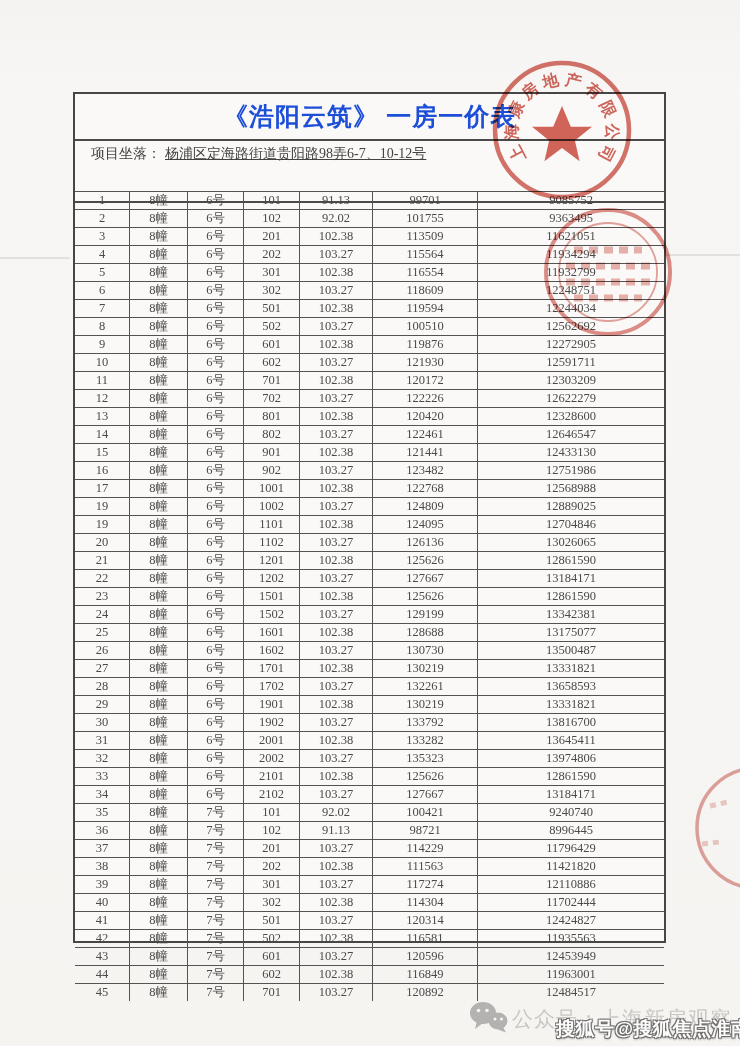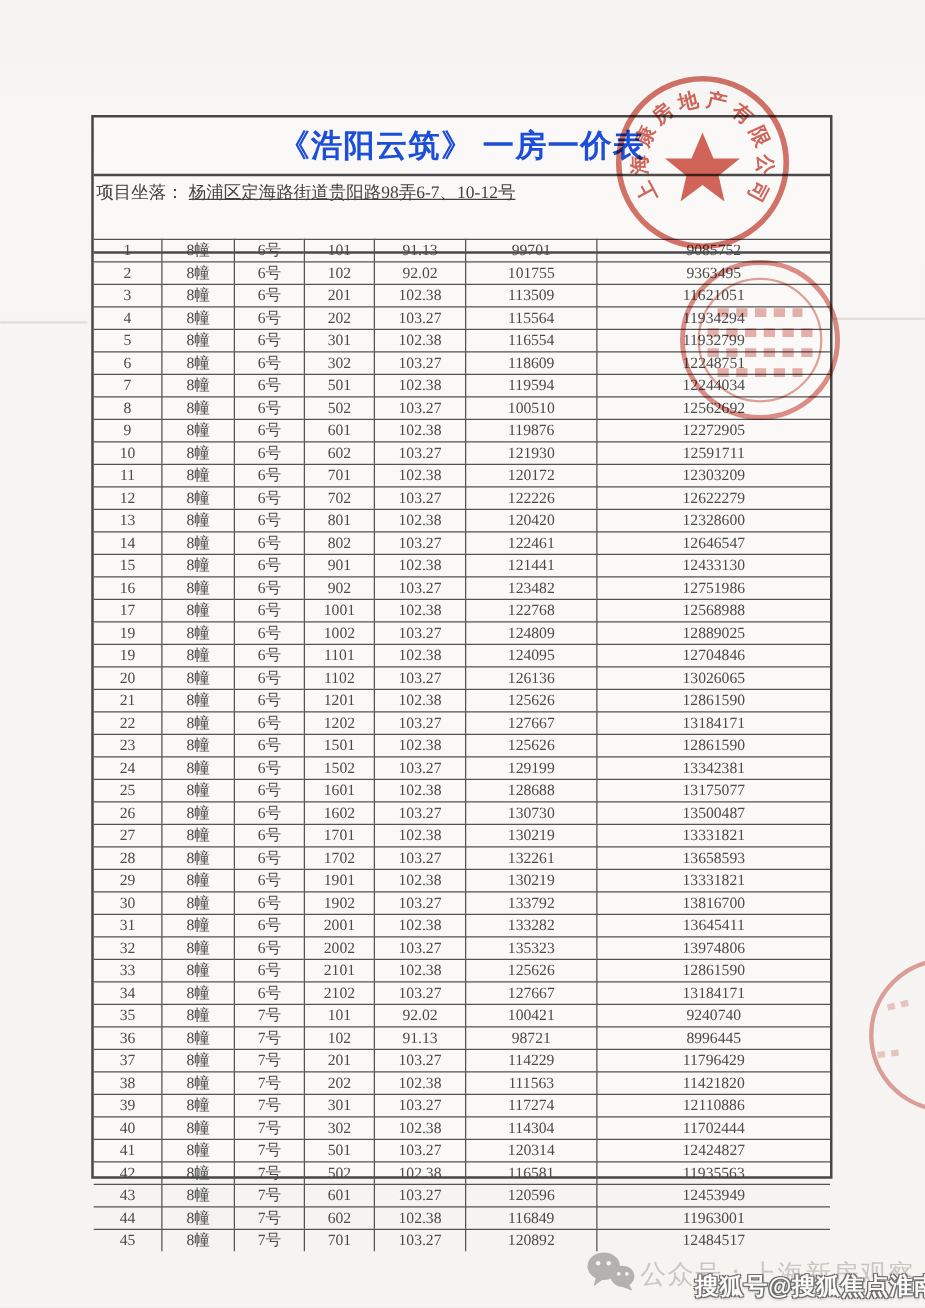--- a/index.html
+++ b/index.html
@@ -19,21 +19,21 @@
     display:grid;grid-template-rows:45px 27px 25px 1fr;
     border:2px solid #464646;background:#faf9f7;box-sizing:border-box;
     --cols:54px 58px 56px 56px 73px 105px 1fr;
   }
   .t-title{
     display:flex;align-items:center;justify-content:center;
     font-size:25px;font-weight:bold;letter-spacing:1px;color:#1d4ed8;
   }
   .t-loc{
     border-top:2px solid #4a4a4a;display:flex;align-items:center;
-    padding-left:2px;font-size:14px;color:#424242;white-space:nowrap;
+    padding-left:16px;font-size:14px;color:#424242;white-space:nowrap;
   }
   .t-loc .loc-value{margin-left:4px;text-decoration:underline;}
   .t-head{display:grid;grid-template-columns:var(--cols);}
   .t-head .cell{font-size:13.5px;border-top:2px solid #4a4a4a;color:#3d3d3d;margin-top:35px;}
   .t-body{display:grid;grid-template-rows:repeat(45,1fr);}
   .t-row{display:grid;grid-template-columns:var(--cols);}
   .cell{
     display:flex;align-items:center;justify-content:center;
     border-top:1.5px solid #535353;border-left:1.5px solid #535353;
     font-size:12.5px;color:#4a4a4a;overflow:hidden;white-space:nowrap;

